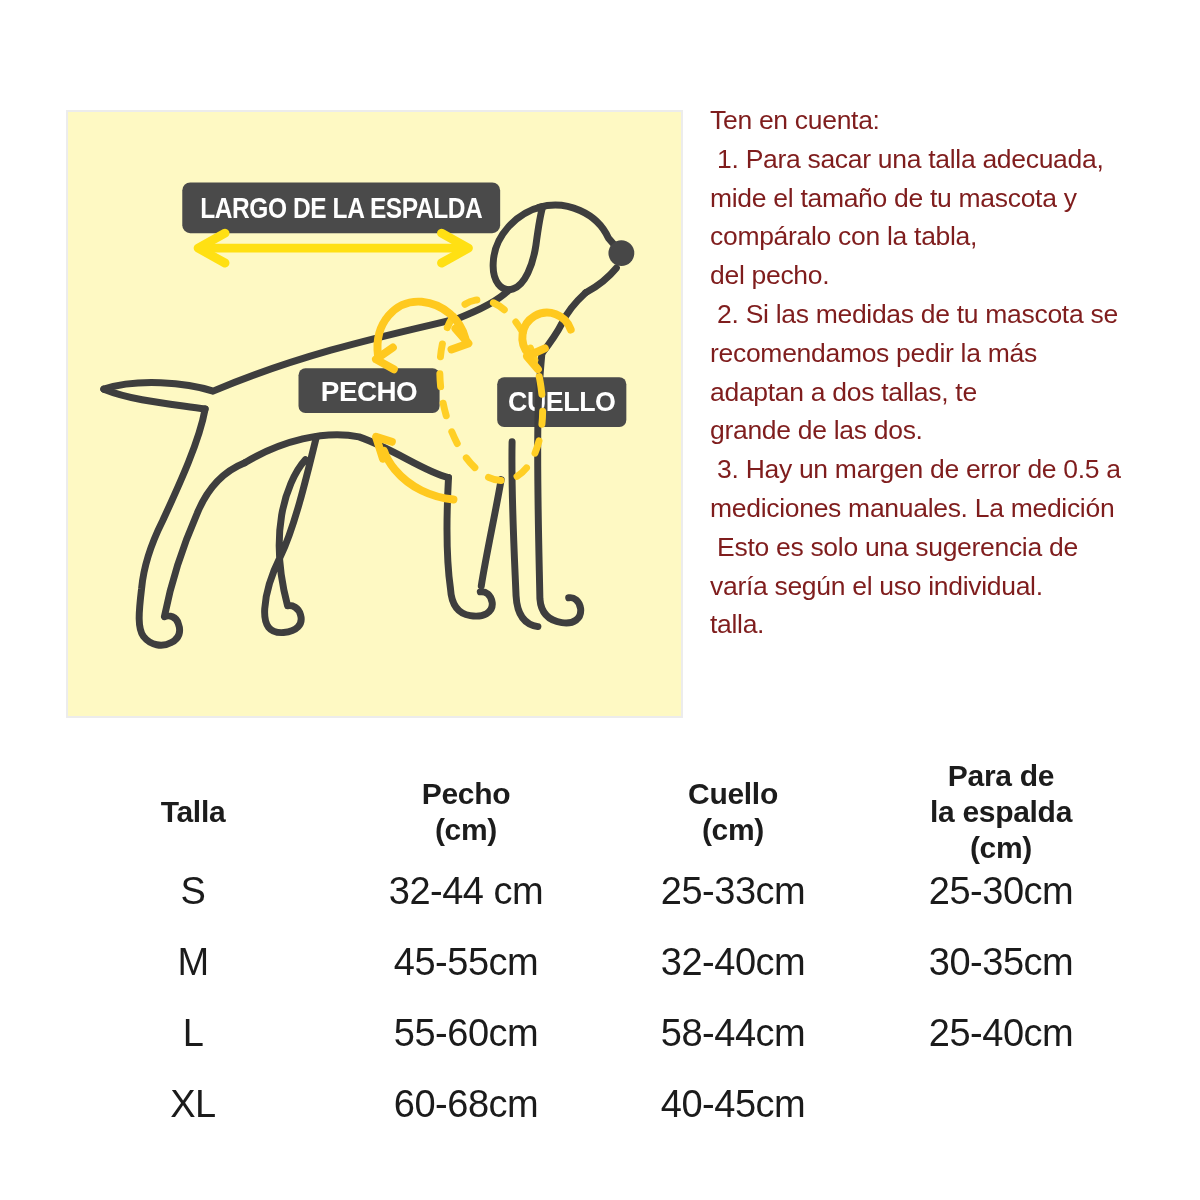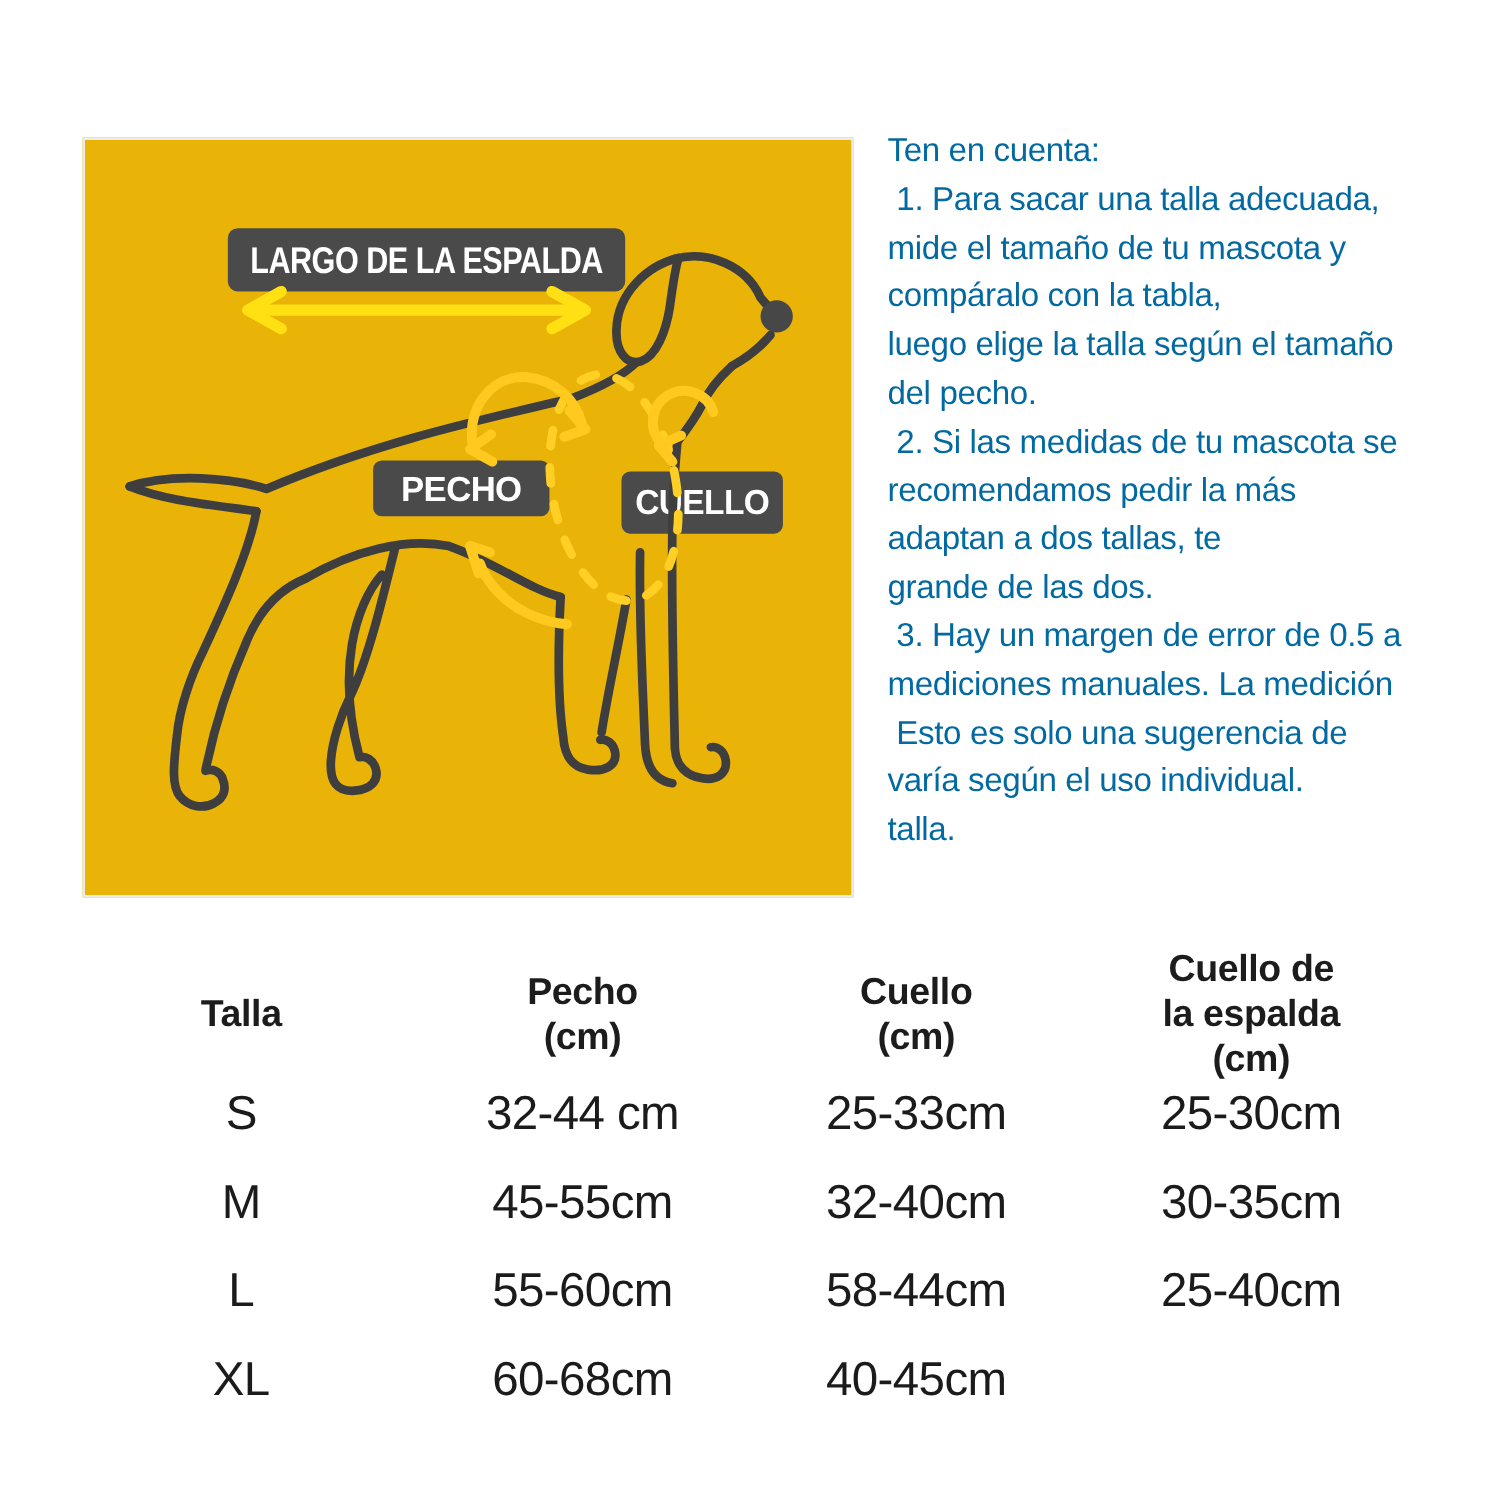--- a/index.html
+++ b/index.html
@@ -3,36 +3,36 @@
 <meta charset="utf-8">
 <style>
   html,body{margin:0;padding:0;background:#ffffff;}
   .canvas{
     position:relative;width:1200px;height:1200px;background:#ffffff;overflow:hidden;
     font-family:"Liberation Sans", sans-serif;color:#1b1b1b;
   }
   
   .diagram-frame{
     position:absolute;left:66px;top:110px;width:617px;height:608px;
-    background:#eab308;border:2px solid #ececec;box-sizing:border-box;
+    background:#fef9c3;border:2px solid #ececec;box-sizing:border-box;
   }
   .diagram-frame svg{position:absolute;left:0;top:0;width:613px;height:604px;}
   .dog-stroke{fill:none;stroke:#3e3e3e;stroke-width:7;stroke-linecap:round;stroke-linejoin:round;}
   .yellow-stroke{fill:none;stroke:#ffc91f;stroke-width:8;stroke-linecap:round;stroke-linejoin:round;}
   .yellow-straight{fill:none;stroke:#ffe013;stroke-width:9;stroke-linecap:round;stroke-linejoin:round;}
   .yellow-dash{fill:none;stroke:#ffcf25;stroke-width:7;stroke-linecap:round;stroke-dasharray:13 17;}
   .measure-label-rect{fill:#4a4a4a;}
   .measure-label-text{
     fill:#ffffff;font-family:"Liberation Sans", sans-serif;font-weight:bold;
     text-anchor:middle;letter-spacing:-0.5px;
   }
   
   .notes{
     position:absolute;left:710px;top:101px;width:475px;
-    font-size:26.5px;line-height:38.8px;letter-spacing:-0.3px;color:#0369a1;
+    font-size:26.5px;line-height:38.8px;letter-spacing:-0.3px;color:#7f1d1d;
   }
   .note-line{white-space:pre;}
   
   .trow{
     position:absolute;left:60px;width:1082px;display:grid;
     grid-template-columns:266px 280px 254px 282px;align-items:center;
   }
   .trow .cell{text-align:center;}
   .thead{top:748px;height:128px;}
   .thead .cell{font-weight:bold;font-size:30px;line-height:36px;color:#1c1c1c;letter-spacing:-0.3px;}
@@ -115,21 +115,20 @@
         <path class="yellow-stroke" d="M 480,238 L 462,246 L 473,259"></path>
       </g>
     </svg>
   </div>
 
   <div class="notes">
     <div class="note-line">Ten en cuenta:</div>
     <div class="note-line"> 1. Para sacar una talla adecuada,</div>
     <div class="note-line">mide el tamaño de tu mascota y</div>
     <div class="note-line">compáralo con la tabla,</div>
-    <div class="note-line">luego elige la talla según el tamaño</div>
     <div class="note-line">del pecho.</div>
     <div class="note-line"> 2. Si las medidas de tu mascota se</div>
     <div class="note-line">recomendamos pedir la más</div>
     <div class="note-line">adaptan a dos tallas, te</div>
     <div class="note-line">grande de las dos.</div>
     <div class="note-line"> 3. Hay un margen de error de 0.5 a</div>
     <div class="note-line">mediciones manuales. La medición</div>
     <div class="note-line"> Esto es solo una sugerencia de</div>
     <div class="note-line">varía según el uso individual.</div>
     <div class="note-line">talla.</div>
@@ -142,21 +141,21 @@
       </div>
       <div class="cell">
         <div>Pecho</div>
         <div>(cm)</div>
       </div>
       <div class="cell">
         <div>Cuello</div>
         <div>(cm)</div>
       </div>
       <div class="cell">
-        <div>Cuello de</div>
+        <div>Para de</div>
         <div>la espalda</div>
         <div>(cm)</div>
       </div>
     </div>
 
     <div class="trow tbody-row row-s">
       <div class="cell">S</div>
       <div class="cell">32-44 cm</div>
       <div class="cell">25-33cm</div>
       <div class="cell">25-30cm</div>

